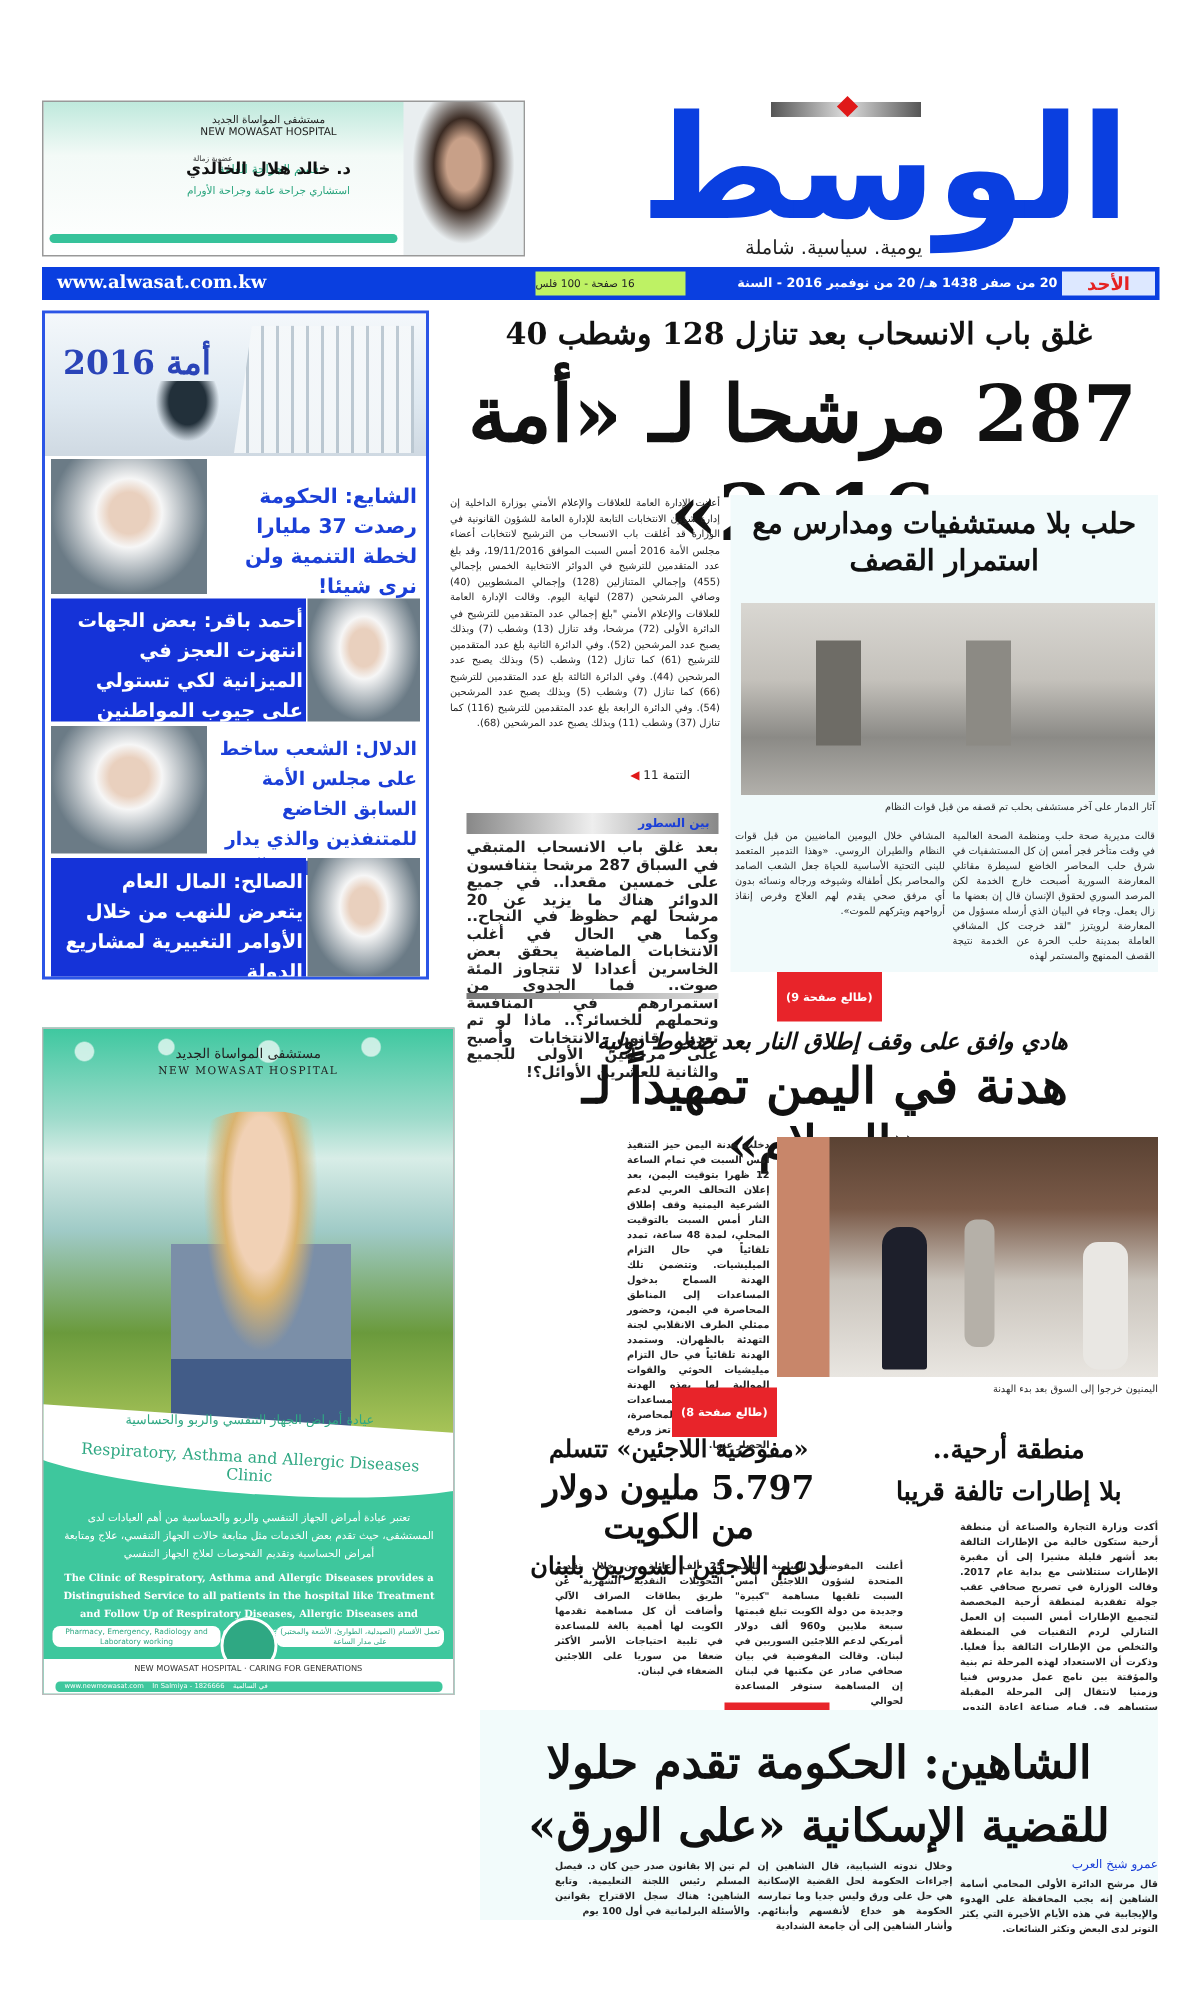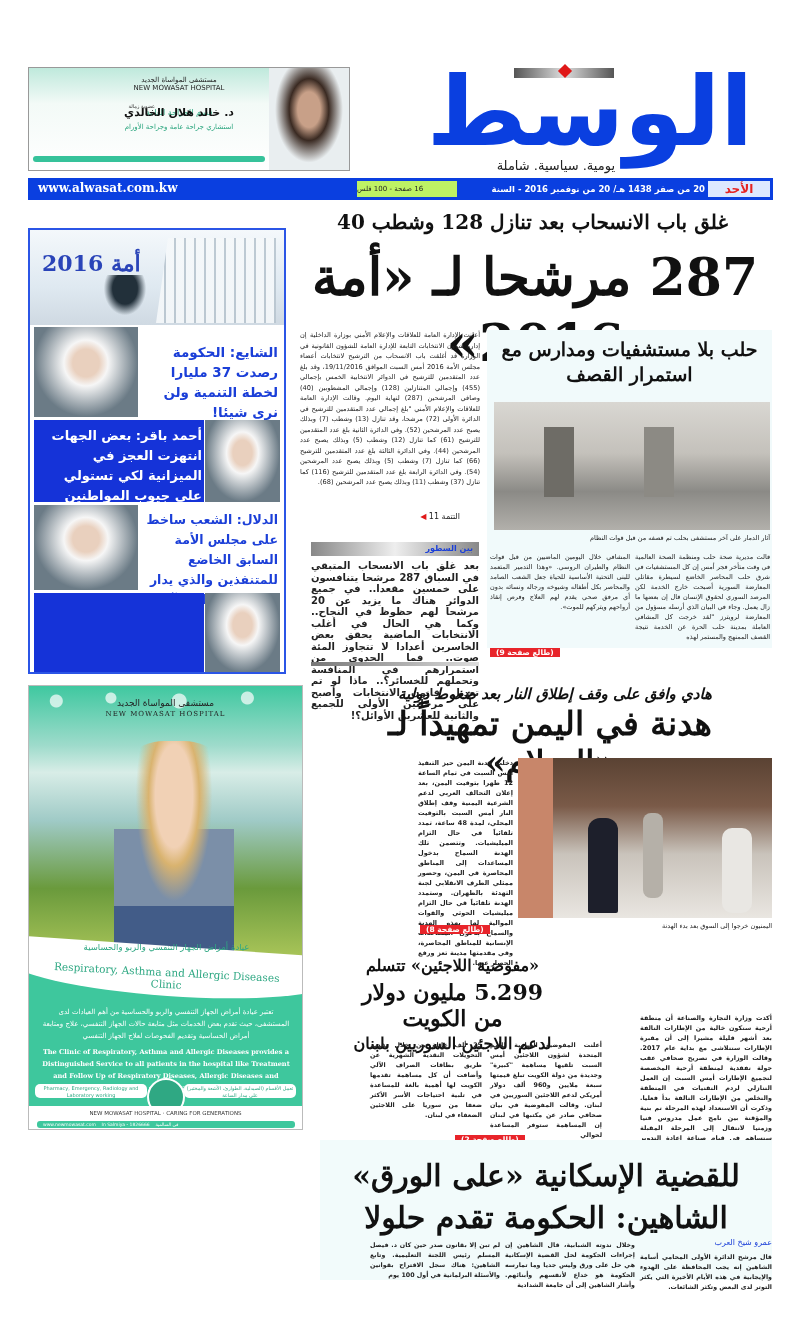--- a/index.html
+++ b/index.html
@@ -21,21 +21,21 @@
   .top-ad .bar { position: absolute; left: 4px; right: 84px; top: 88px; height: 6px; background: #36c29a; border-radius: 3px; }
   .top-ad .left-lines { position: absolute; left: 6px; top: 34px; width: 120px; font-size: 5px; line-height: 9px; color: #333; direction: rtl; text-align: right; }
 
   .datebar { left: 28px; top: 178px; width: 745px; height: 22px; background: #0a3fe0; }
   .site-url { left: 38px; top: 181px; color: #fff; font-family: "DejaVu Serif", serif; font-weight: bold; font-size: 12px; }
   .price-box { left: 357px; top: 181px; width: 100px; height: 16px; background: #bef264; font-size: 7px; line-height: 16px; text-align: left; color: #222; direction: rtl; }
   .date-text { left: 465px; top: 181px; width: 240px; height: 16px; color: #fff; font-size: 8.5px; line-height: 16px; direction: rtl; text-align: right; font-weight: bold; }
   .day-box { left: 708px; top: 181px; width: 62px; height: 16px; background: #dde8ff; color: #e52222; font-size: 12px; line-height: 16px; text-align: center; font-weight: bold; direction: rtl; }
 
   
-  .sidebar { left: 28px; top: 207px; width: 258px; height: 446px; border: 2px solid #2b55e6; background: #fff; overflow: hidden; margin-top: 21px; }
+  .sidebar { left: 28px; top: 207px; width: 258px; height: 446px; border: 2px solid #2b55e6; background: #fff; overflow: hidden; }
   .sb-banner { position: absolute; left: 0; top: 0; width: 254px; height: 95px; background: linear-gradient(180deg,#f4f8fb 0%,#dfe9f1 60%,#cfd9e2 100%); }
   .sb-banner .bldg { position: absolute; right: 8px; top: 8px; width: 120px; height: 85px; background: repeating-linear-gradient(90deg,#f5f8fa 0 8px,#b8c5cf 8px 10px); clip-path: polygon(10% 0,100% 0,100% 100%,0 100%); opacity: .9; }
   .sb-banner .palm { position: absolute; left: 70px; top: 45px; width: 50px; height: 45px; background: radial-gradient(ellipse at 50% 30%, #22303a 0 35%, transparent 60%); }
   .sb-title { position: absolute; left: 12px; top: 20px; font-family: "DejaVu Serif", serif; font-weight: bold; font-size: 22px; color: #2a44b8; direction: rtl; }
   .sb-photo { position: absolute; width: 104px; background: radial-gradient(ellipse at 50% 40%, #e9d0be 0 18%, #f6f6f6 30%, #6b7b86 70%); }
   .sb-text { position: absolute; font-weight: bold; direction: rtl; text-align: right; font-size: 13.5px; line-height: 20px; }
   .sb-text.blue-on-white { color: #1b3fd8; }
   .sb-text.white-on-blue { color: #fff; }
   .sb-bluebg { position: absolute; background: #1533d8; }
 
@@ -46,21 +46,21 @@
   .body-col { font-size: 6.6px; line-height: 10.5px; direction: rtl; text-align: justify; color: #222; }
   .more-tag { font-size: 8px; color: #222; direction: rtl; }
   .more-tag .arrow { color: #e01818; }
 
   
   .aleppo-box { left: 487px; top: 330px; width: 285px; height: 318px; background: #f1fafb; }
   .aleppo-head { left: 487px; top: 337px; width: 285px; font-family: "DejaVu Serif", serif; font-weight: bold; font-size: 19px; line-height: 25px; text-align: center; direction: rtl; }
   .aleppo-photo { left: 494px; top: 402px; width: 276px; height: 128px; background: linear-gradient(180deg,#d9d7d2 0%,#c4c1bb 40%,#8b8a86 70%,#b2b0ab 100%); overflow: hidden; }
   .aleppo-photo .door { position: absolute; top: 25px; width: 30px; height: 70px; background: #6e6c66; }
   .caption { font-size: 6.5px; color: #222; direction: rtl; text-align: right; }
-  .red-tag { background: #e8242a; color: #fff; font-size: 7.5px; font-weight: bold; padding: 0 6px; direction: rtl; }
+  .red-tag { background: #e8242a; color: #fff; font-size: 7.5px; font-weight: bold; padding: 12px 6px; direction: rtl; margin-left: 28px; }
 
   
   .btl-head { left: 311px; top: 542px; width: 168px; height: 14px; background: linear-gradient(90deg,#888,#eee 50%,#888); color: #1b3fd8; font-size: 8px; font-weight: bold; line-height: 14px; text-align: right; padding-right: 6px; direction: rtl; }
   .btl-body { left: 311px; top: 560px; width: 168px; font-size: 10px; line-height: 11.5px; direction: rtl; text-align: justify; font-weight: bold; color: #222; }
   .btl-foot { left: 311px; top: 662px; width: 168px; height: 4px; background: linear-gradient(90deg,#777,#ddd); }
 
   
   .big-ad { left: 28px; top: 685px; width: 275px; height: 445px; background: #3ec79d; border: 1px solid #bbb; overflow: hidden; }
   .big-ad .sky { position: absolute; left: 0; top: 0; width: 100%; height: 270px; background: linear-gradient(180deg,#3fc8a0 0%,#9edbcb 22%,#d8ede7 32%,#9fcac6 50%,#6a9a3c 75%,#a8c458 100%); }
   .big-ad .bubbles { position: absolute; left: 0; top: 0; width: 100%; height: 30px; background: radial-gradient(circle at 10% 50%, #fff 0 6px, transparent 7px), radial-gradient(circle at 30% 40%, #fff 0 5px, transparent 6px), radial-gradient(circle at 55% 50%, #fff 0 7px, transparent 8px), radial-gradient(circle at 80% 40%, #fff 0 6px, transparent 7px); opacity: .7; }
@@ -132,20 +132,21 @@
 
   <div class="sb-bluebg" style="left:4px;top:190px;width:170px;height:82px;"></div>
   <div class="sb-photo" style="left:175px;top:190px;width:75px;height:82px;"></div>
   <div class="sb-text white-on-blue" style="left:8px;top:196px;width:164px;font-size:13px;">أحمد باقر: بعض الجهات انتهزت العجز في الميزانية لكي تستولي على جيوب المواطنين</div>
 
   <div class="sb-photo" style="left:4px;top:275px;height:85px;"></div>
   <div class="sb-text blue-on-white" style="left:112px;top:280px;width:136px;font-size:12.5px;">الدلال: الشعب ساخط على مجلس الأمة السابق الخاضع للمتنفذين والذي يدار بـ «جروب واتس آب»</div>
 
   <div class="sb-bluebg" style="left:4px;top:363px;width:170px;height:80px;"></div>
   <div class="sb-photo" style="left:175px;top:363px;width:75px;height:80px;"></div>
+  <div class="sb-text white-on-blue" style="left:8px;top:370px;width:164px;font-size:13px;">الصالح: المال العام يتعرض للنهب من خلال الأوامر التغييرية لمشاريع الدولة</div>
 </div>
 
 <div class="abs kicker">غلق باب الانسحاب بعد تنازل 128 وشطب 40</div>
 <div class="abs headline">287 مرشحا لـ «أمة 2016»</div>
 
 <div class="abs body-col" style="left:300px;top:330px;width:180px;">أعلنت الإدارة العامة للعلاقات والإعلام الأمني بوزارة الداخلية إن إدارة شؤون الانتخابات التابعة للإدارة العامة للشؤون القانونية في الوزارة قد أغلقت باب الانسحاب من الترشيح لانتخابات أعضاء مجلس الأمة 2016 أمس السبت الموافق 19/11/2016، وقد بلغ عدد المتقدمين للترشيح في الدوائر الانتخابية الخمس بإجمالي (455) وإجمالي المتنازلين (128) وإجمالي المشطوبين (40) وصافي المرشحين (287) لنهاية اليوم. وقالت الإدارة العامة للعلاقات والإعلام الأمني "بلغ إجمالي عدد المتقدمين للترشيح في الدائرة الأولى (72) مرشحا، وقد تنازل (13) وشطب (7) وبذلك يصبح عدد المرشحين (52). وفي الدائرة الثانية بلغ عدد المتقدمين للترشيح (61) كما تنازل (12) وشطب (5) وبذلك يصبح عدد المرشحين (44). وفي الدائرة الثالثة بلغ عدد المتقدمين للترشيح (66) كما تنازل (7) وشطب (5) وبذلك يصبح عدد المرشحين (54). وفي الدائرة الرابعة بلغ عدد المتقدمين للترشيح (116) كما تنازل (37) وشطب (11) وبذلك يصبح عدد المرشحين (68).</div>
 <div class="abs more-tag" style="left:400px;top:512px;width:60px;text-align:right;">
   <span>التتمة 11</span> <span class="arrow">◀</span>
 </div>
 
@@ -189,33 +190,35 @@
 <div class="abs red-tag" style="left:420px;top:925px;">(طالع صفحة 8)</div>
 <div class="abs yemen-photo">
   <div class="door"></div>
   <div class="p1"></div>
   <div class="p2"></div>
   <div class="p3"></div>
 </div>
 <div class="abs caption" style="left:518px;top:922px;width:254px;">اليمنيون خرجوا إلى السوق بعد بدء الهدنة</div>
 
 <div class="abs arhiya-head">
+  <div>منطقة أرحية..</div>
+  <div>بلا إطارات تالفة قريبا</div>
 </div>
 <div class="abs body-col" style="left:640px;top:1013px;width:132px;font-size:6.4px;line-height:10px;font-weight:bold;">أكدت وزارة التجارة والصناعة أن منطقة أرحية ستكون خالية من الإطارات التالفة بعد أشهر قليلة مشيرا إلى أن مقبرة الإطارات ستتلاشى مع بداية عام 2017. وقالت الوزارة في تصريح صحافي عقب جولة تفقدية لمنطقة أرحية المخصصة لتجميع الإطارات أمس السبت إن العمل التنازلي لردم التقنيات في المنطقة والتخلص من الإطارات التالفة بدأ فعليا. وذكرت أن الاستعداد لهذه المرحلة تم بنية والمؤقتة بين نامج عمل مدروس فنيا وزمنيا لانتقال إلى المرحلة المقبلة ستساهم في قيام صناعة إعادة التدوير للإطارات في منطقة السالمي ودون أي مرادم مستقبلا.</div>
 
 <div class="abs unhcr-head">
   <div>«مفوضية اللاجئين» تتسلم</div>
-  <div class="big">5.299 مليون دولار من الكويت</div>
+  <div class="big">5.797 مليون دولار من الكويت</div>
   <div>لدعم اللاجئين السوريين بلبنان</div>
 </div>
 <div class="abs body-col" style="left:490px;top:1040px;width:112px;font-size:6.3px;line-height:10px;font-weight:bold;">أعلنت المفوضية السامية للأمم المتحدة لشؤون اللاجئين أمس السبت تلقيها مساهمة "كبيرة" وجديدة من دولة الكويت تبلغ قيمتها سبعة ملايين و960 ألف دولار أمريكي لدعم اللاجئين السوريين في لبنان. وقالت المفوضية في بيان صحافي صادر عن مكتبها في لبنان إن المساهمة ستوفر المساعدة لحوالي</div>
 <div class="abs body-col" style="left:370px;top:1040px;width:112px;font-size:6.3px;line-height:10px;font-weight:bold;">25 ألف عائلة من خلال تقديم التحويلات النقدية الشهرية عن طريق بطاقات الصراف الآلي وأضافت أن كل مساهمة تقدمها الكويت لها أهمية بالغة للمساعدة في تلبية احتياجات الأسر الأكثر ضعفا من سوريا على اللاجئين الضعفاء في لبنان.</div>
 <div class="abs red-tag" style="left:455px;top:1135px;">(طالع صفحة 2)</div>
 
 <div class="abs shaheen-box"></div>
 <div class="abs shaheen-head">
+  <div>الشاهين: الحكومة تقدم حلولا</div>
   <div>للقضية الإسكانية «على الورق»</div>
-  <div>الشاهين: الحكومة تقدم حلولا</div>
 </div>
 <div class="abs byline">عمرو شيخ العرب</div>
 <div class="abs body-col" style="left:640px;top:1252px;width:132px;font-size:6.3px;line-height:10px;font-weight:bold;">قال مرشح الدائرة الأولى المحامي أسامة الشاهين إنه يجب المحافظة على الهدوء والإيجابية في هذه الأيام الأخيرة التي يكثر التوتر لدى البعض وتكثر الشائعات.</div>
 <div class="abs body-col" style="left:505px;top:1240px;width:130px;font-size:6.3px;line-height:10px;font-weight:bold;">وخلال ندوته الشبابية، قال الشاهين إن إجراءات الحكومة لحل القضية الإسكانية هي حل على ورق وليس جديا وما تمارسه الحكومة هو خداع لأنفسهم وأبنائهم. وأشار الشاهين إلى أن جامعة الشدادية</div>
 <div class="abs body-col" style="left:370px;top:1240px;width:130px;font-size:6.3px;line-height:10px;font-weight:bold;">لم تبن إلا بقانون صدر حين كان د. فيصل المسلم رئيس اللجنة التعليمية. وتابع الشاهين: هناك سجل الاقتراح بقوانين والأسئلة البرلمانية في أول 100 يوم</div>
 
 </body></html>

